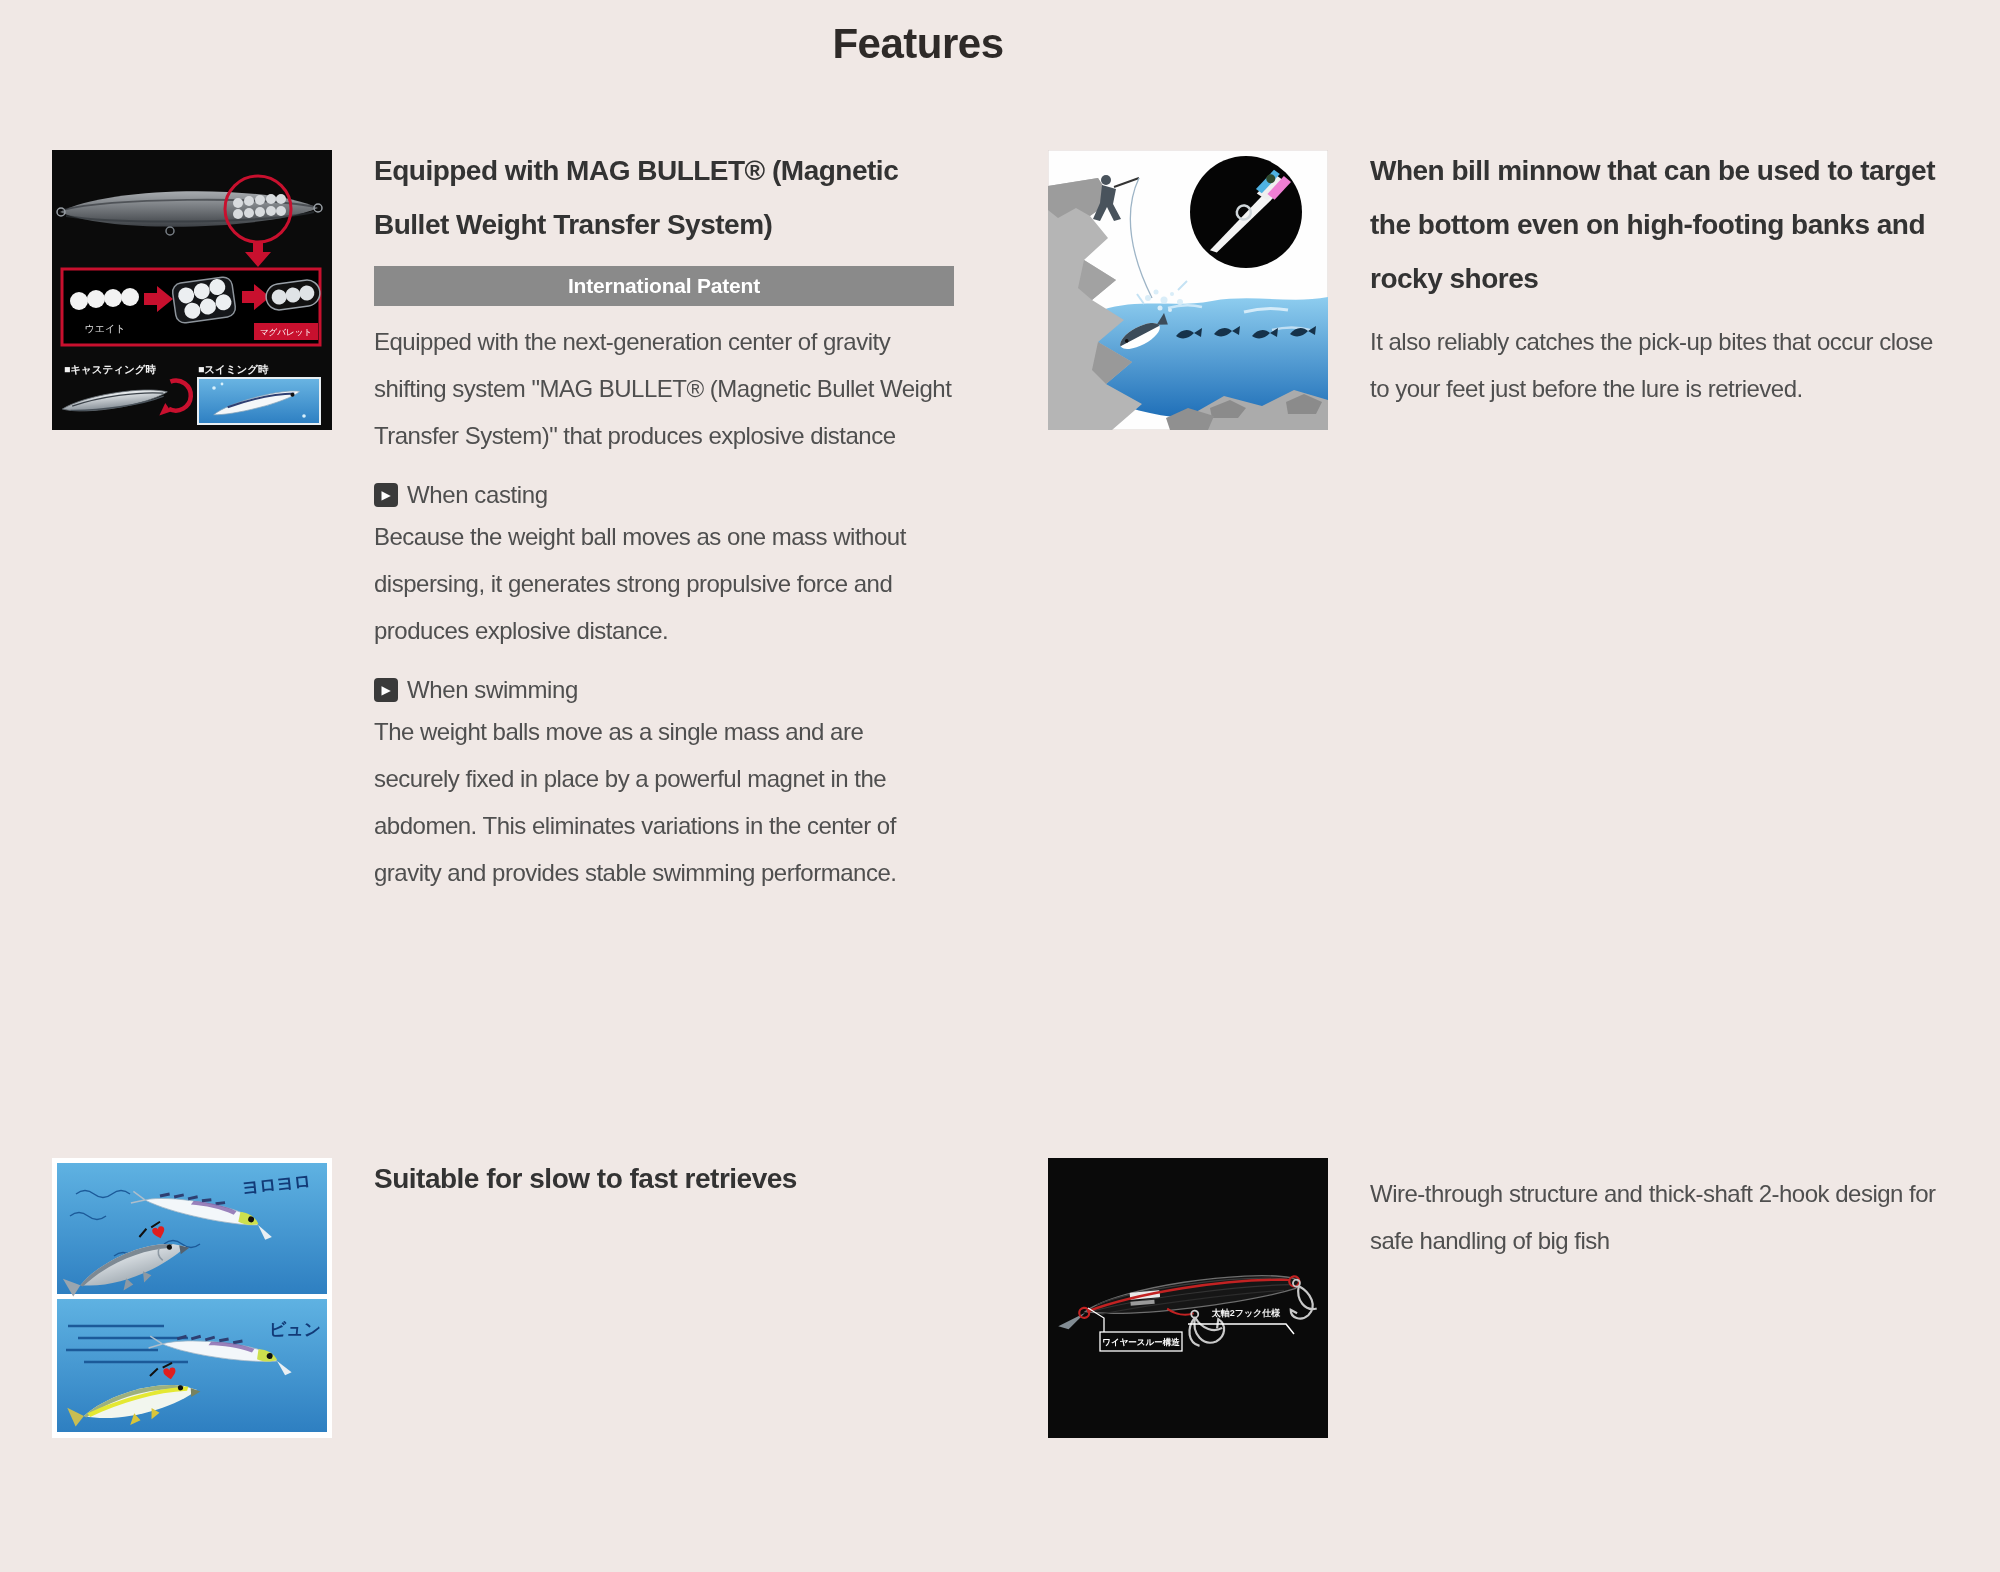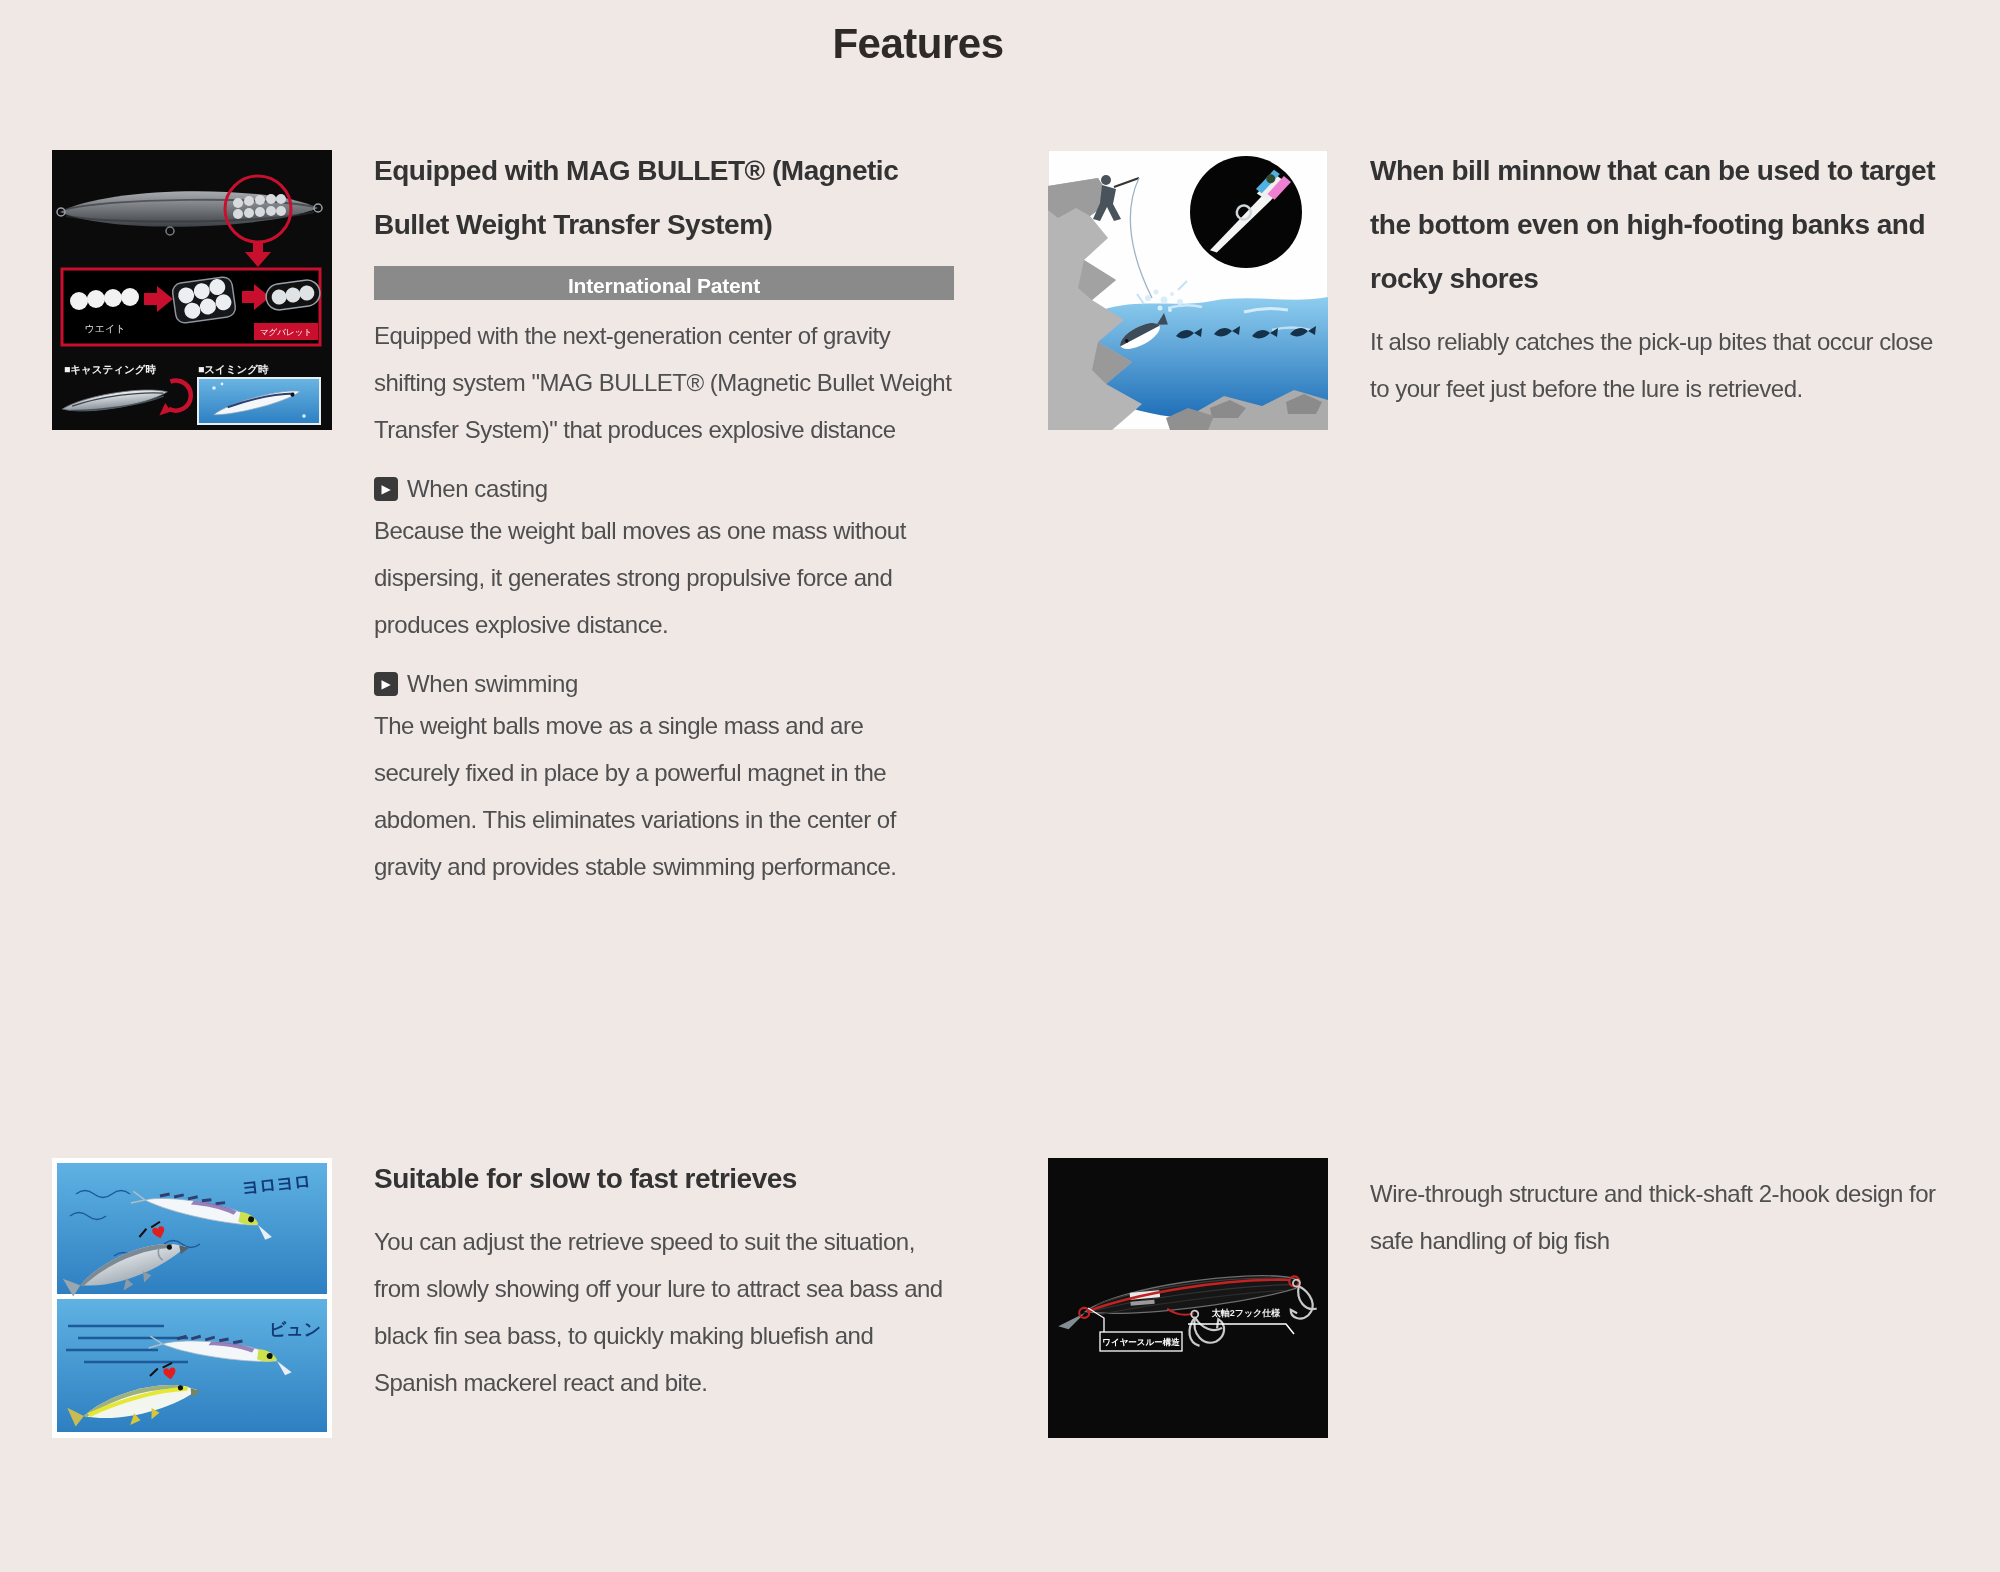--- a/index.html
+++ b/index.html
@@ -21,21 +21,21 @@
   #feature-3 { left:52px;  top:1158px; width:925px; }
   #feature-4 { left:1048px; top:1158px; width:920px; }
   .feature-image { flex:0 0 280px; width:280px; height:220px; }
   .feature-image svg { display:block; width:280px; height:280px; }
   .feature-text { width:580px; }
   .feature-heading {
     font-size:28px; line-height:54px; font-weight:700; color:#333333;
     letter-spacing:-0.5px; white-space:pre-line; margin-top:-6px;
   }
   .patent-badge {
-    margin-top:14px; width:100%; height:34px; line-height:40px;
+    margin-top:14px; width:100%; height:40px; line-height:40px;
     background:#8a8a8a; color:#ffffff; text-align:center;
     font-size:21px; font-weight:700; letter-spacing:-0.2px;
   }
   .feature-body {
     margin-top:12px; font-size:24px; line-height:47px;
     color:#4f4f4f; letter-spacing:-0.5px;
   }
   .subsection-label {
     display:flex; align-items:center; gap:9px;
     margin-top:22px; font-size:24px; color:#4f4f4f; letter-spacing:-0.4px;
@@ -315,21 +315,20 @@
           <path d="M-8,12 l-6,11 11,-3 Z M10,10 l-2,11 9,-5 Z" fill="#d9c53a"></path>
           <path d="M-58,6 L-73,-5 L-68,15 Z" fill="#c9bd52"></path>
           <use href="#heart" transform="translate(28,-26)" fill="#e01e1e"></use>
           <path d="M14,-22 l9,-6 M28,-28 l10,-3" stroke="#111" stroke-width="2" fill="none"></path>
         </g>
       </g>
     </svg>
   </div>
   <div class="feature-text">
     <h3 class="feature-heading">Suitable for slow to fast retrieves</h3>
-    <p class="feature-body">You can adjust the retrieve speed to suit the situation, from slowly showing off your lure to attract sea bass and black fin sea bass, to quickly making bluefish and Spanish mackerel react and bite.</p>
   </div>
 </section>
 
 <section class="feature" id="feature-4">
   <div class="feature-image">
     <svg viewBox="0 0 280 280">
       <rect width="280" height="280" fill="#0a0a0a"></rect>
       <g transform="translate(148,136) rotate(-5)">
         <path d="M-112,8 C-76,-14 52,-20 96,-8 C104,-5 106,-1 100,3 C54,13 -64,19 -112,8 Z" fill="#161616" stroke="#6e6e6e" stroke-width="1.3"></path>
         <path d="M-100,2 C-60,-10 40,-16 92,-7" stroke="#3a3a3a" stroke-width="1.2" fill="none"></path>

